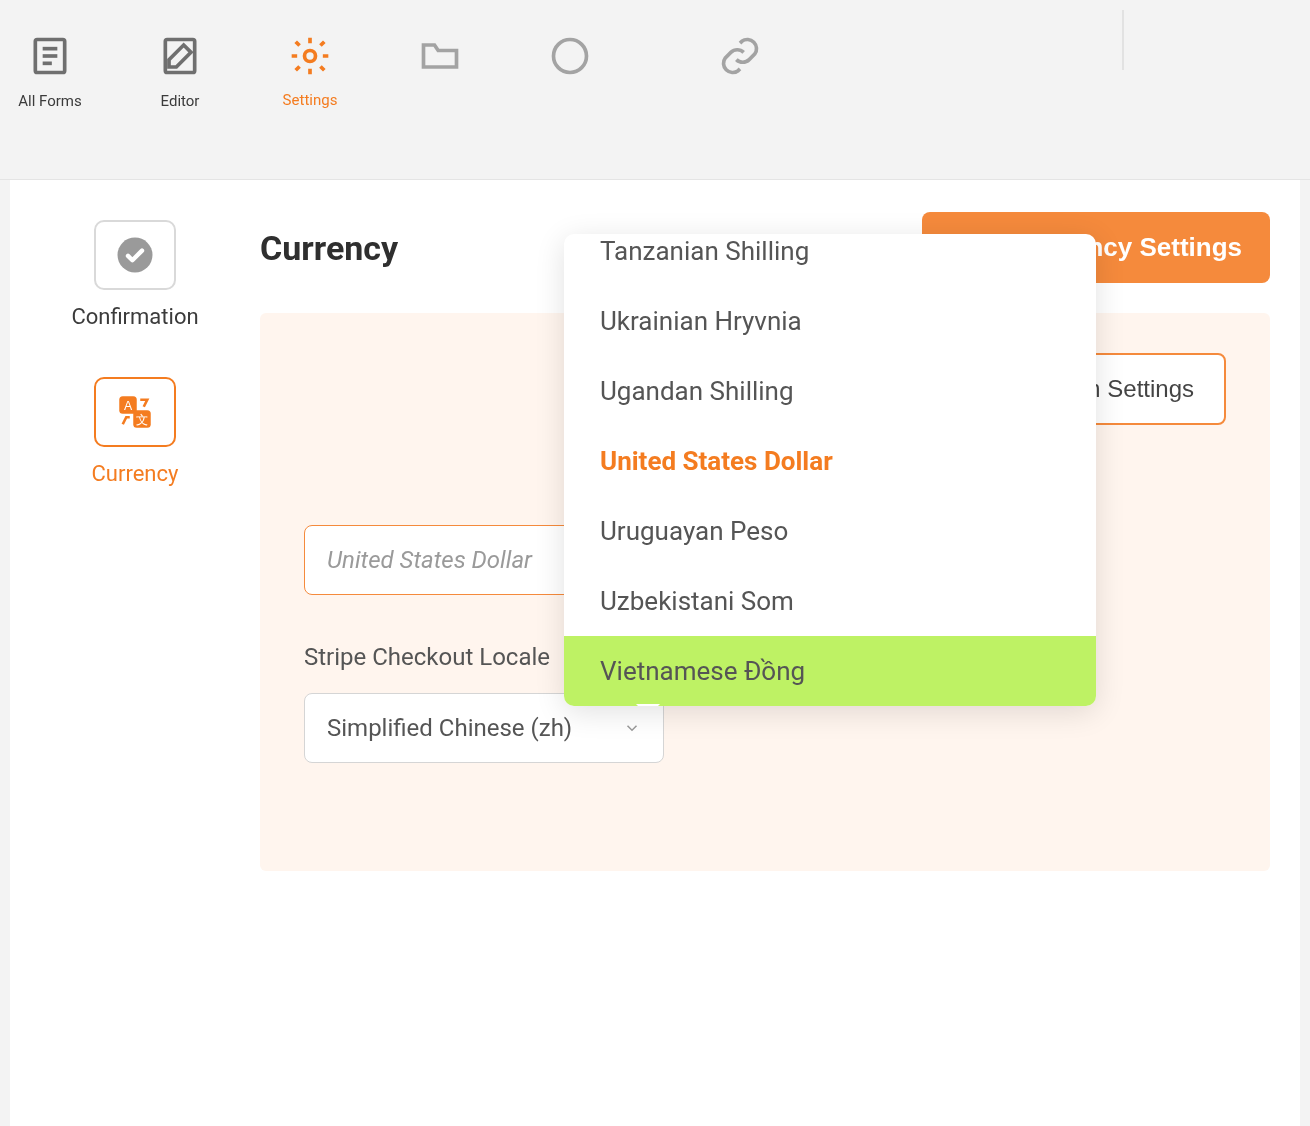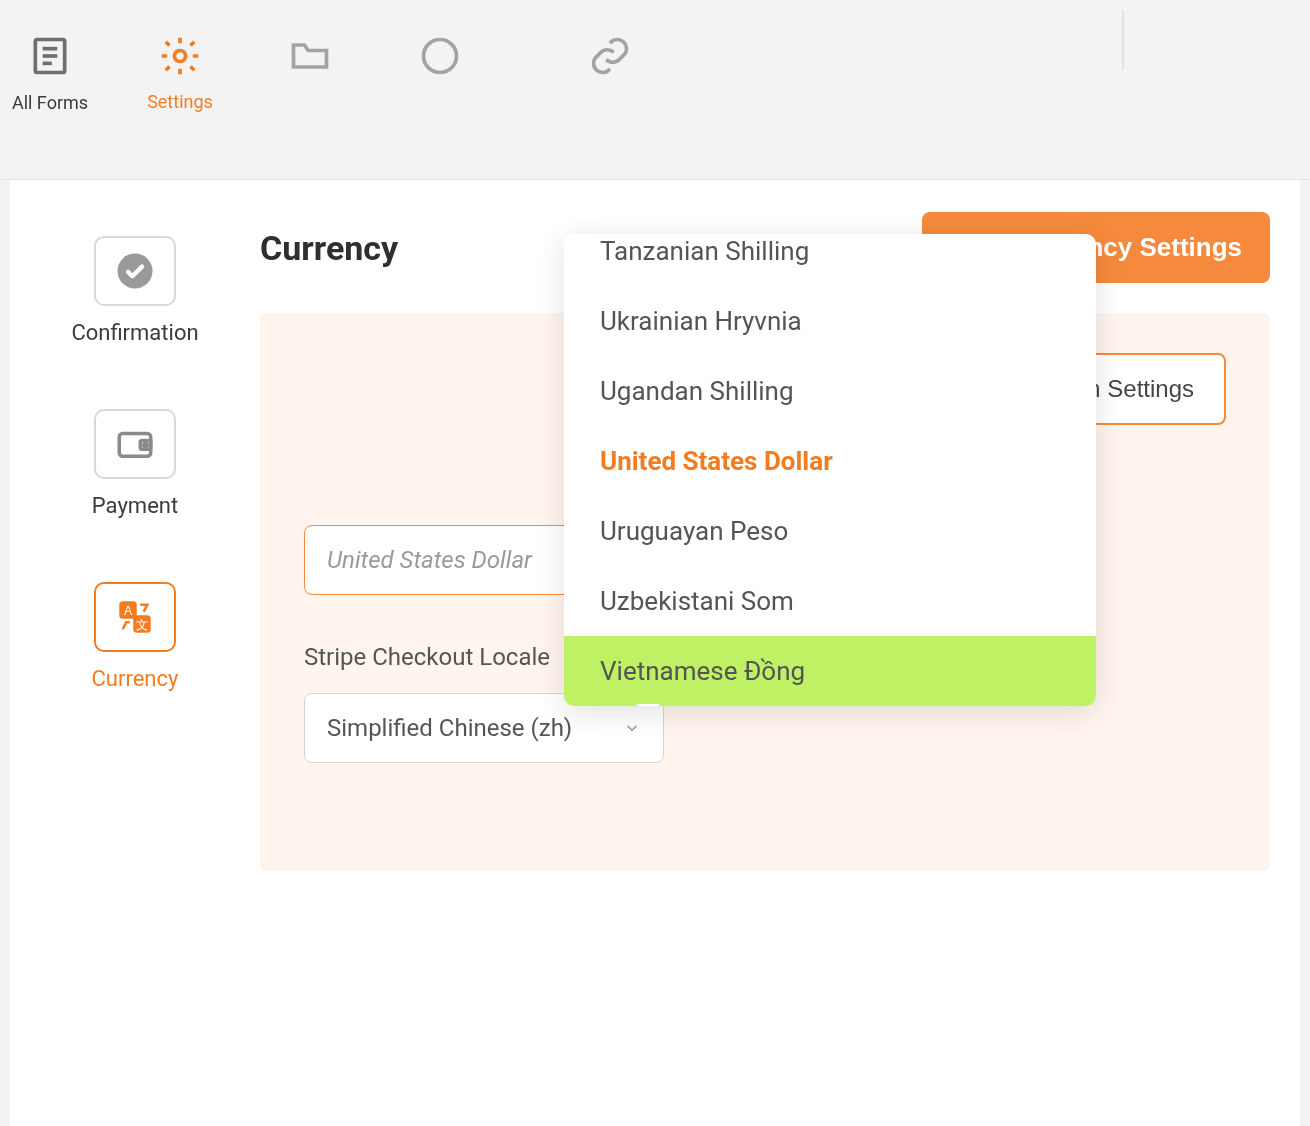--- a/index.html
+++ b/index.html
@@ -12,21 +12,21 @@
     padding: 30px 10px 0 10px;
     height: 180px;
     background: #f3f3f3;
     border-bottom: 1px solid #e4e4e4;
   }
   .topbar-item {
     display: flex;
     flex-direction: column;
     align-items: center;
     gap: 14px;
-    font-size: 18px;
+    font-size: 15px;
     color: #3b3b3b;
     cursor: pointer;
     min-width: 80px;
     padding-top: 4px;
   }
   .topbar-item.active { color: #f47c20; gap: 13px; }
   .topbar-icon { width: 44px; height: 44px; display:flex; align-items:center; justify-content:center; }
   .topbar-icon svg { width: 44px; height: 44px; }
 
   .page {
@@ -43,21 +43,20 @@
     flex-direction: column;
     gap: 48px;
     align-items: center;
   }
   .sidebar-item {
     display: flex;
     flex-direction: column;
     align-items: center;
     gap: 14px;
     cursor: pointer;
-    margin-top: 16px;
   }
   .sidebar-iconbox {
     width: 82px;
     height: 70px;
     border: 2px solid #d9d9d9;
     border-radius: 10px;
     display: flex;
     align-items: center;
     justify-content: center;
   }
@@ -182,20 +181,29 @@
     <span class="topbar-icon">
       <svg viewBox="0 0 24 24" fill="none" stroke="#6f6f6f" stroke-width="2">
           <rect x="4" y="3" width="16" height="18" rx="1"></rect>
           <line x1="8" y1="8" x2="16" y2="8"></line>
           <line x1="8" y1="12" x2="16" y2="12"></line>
           <line x1="8" y1="16" x2="13" y2="16"></line>
         </svg>
     </span>
     <span>All Forms</span>
   </div>
+  <div class="topbar-item">
+    <span class="topbar-icon">
+      <svg viewBox="0 0 24 24" fill="none" stroke="#6f6f6f" stroke-width="2">
+          <rect x="4" y="3" width="16" height="18" rx="1"></rect>
+          <path d="M14 6 L18 10 L10 18 L6 18 L6 14 Z"></path>
+        </svg>
+    </span>
+    <span>Editor</span>
+  </div>
   <div class="topbar-item active" style="position:relative; z-index:1;">
     <span class="topbar-icon">
       <svg viewBox="0 0 24 24" fill="none" stroke="#f47c20" stroke-width="2">
           <circle cx="12" cy="12" r="3"></circle>
           <path d="M12 2v3M12 19v3M4.2 4.2l2.1 2.1M17.7 17.7l2.1 2.1M2 12h3M19 12h3M4.2 19.8l2.1-2.1M17.7 6.3l2.1-2.1"></path>
         </svg>
     </span>
     <span>Settings</span>
   </div>
   <div class="topbar-item" style="opacity:0.6;">
@@ -230,30 +238,20 @@
 
   <div class="sidebar">
     <div class="sidebar-item">
       <div class="sidebar-iconbox">
         <svg viewBox="0 0 24 24">
             <circle cx="12" cy="12" r="10" fill="#9a9a9a"></circle>
             <path d="M8 12.5l2.5 2.5L16 9.5" stroke="#fff" stroke-width="2.5" fill="none" stroke-linecap="round" stroke-linejoin="round"></path>
           </svg>
       </div>
       <span class="sidebar-label">Confirmation</span>
-    </div>
-    <div class="sidebar-item">
-      <div class="sidebar-iconbox">
-        <svg viewBox="0 0 24 24" fill="none" stroke="#8a8a8a" stroke-width="2">
-            <rect x="3" y="6" width="18" height="13" rx="2"></rect>
-            <rect x="15" y="10" width="6" height="5" rx="1"></rect>
-            <circle cx="18" cy="12.5" r="1" fill="#8a8a8a"></circle>
-          </svg>
-      </div>
-      <span class="sidebar-label">Payment</span>
     </div>
     <div class="sidebar-item active">
       <div class="sidebar-iconbox">
         <svg viewBox="0 0 24 24" fill="none">
             <rect x="3" y="3" width="10" height="10" rx="2" fill="#f47c20"></rect>
             <text x="8" y="11" font-size="7" fill="#fff" text-anchor="middle" font-family="Arial">A</text>
             <rect x="11" y="11" width="10" height="10" rx="2" fill="#f47c20"></rect>
             <text x="16" y="19" font-size="7" fill="#fff" text-anchor="middle" font-family="Arial">文</text>
             <path d="M15 5h4l-2 4M5 19l2-4h2" stroke="#f47c20" stroke-width="1.5"></path>
           </svg>

